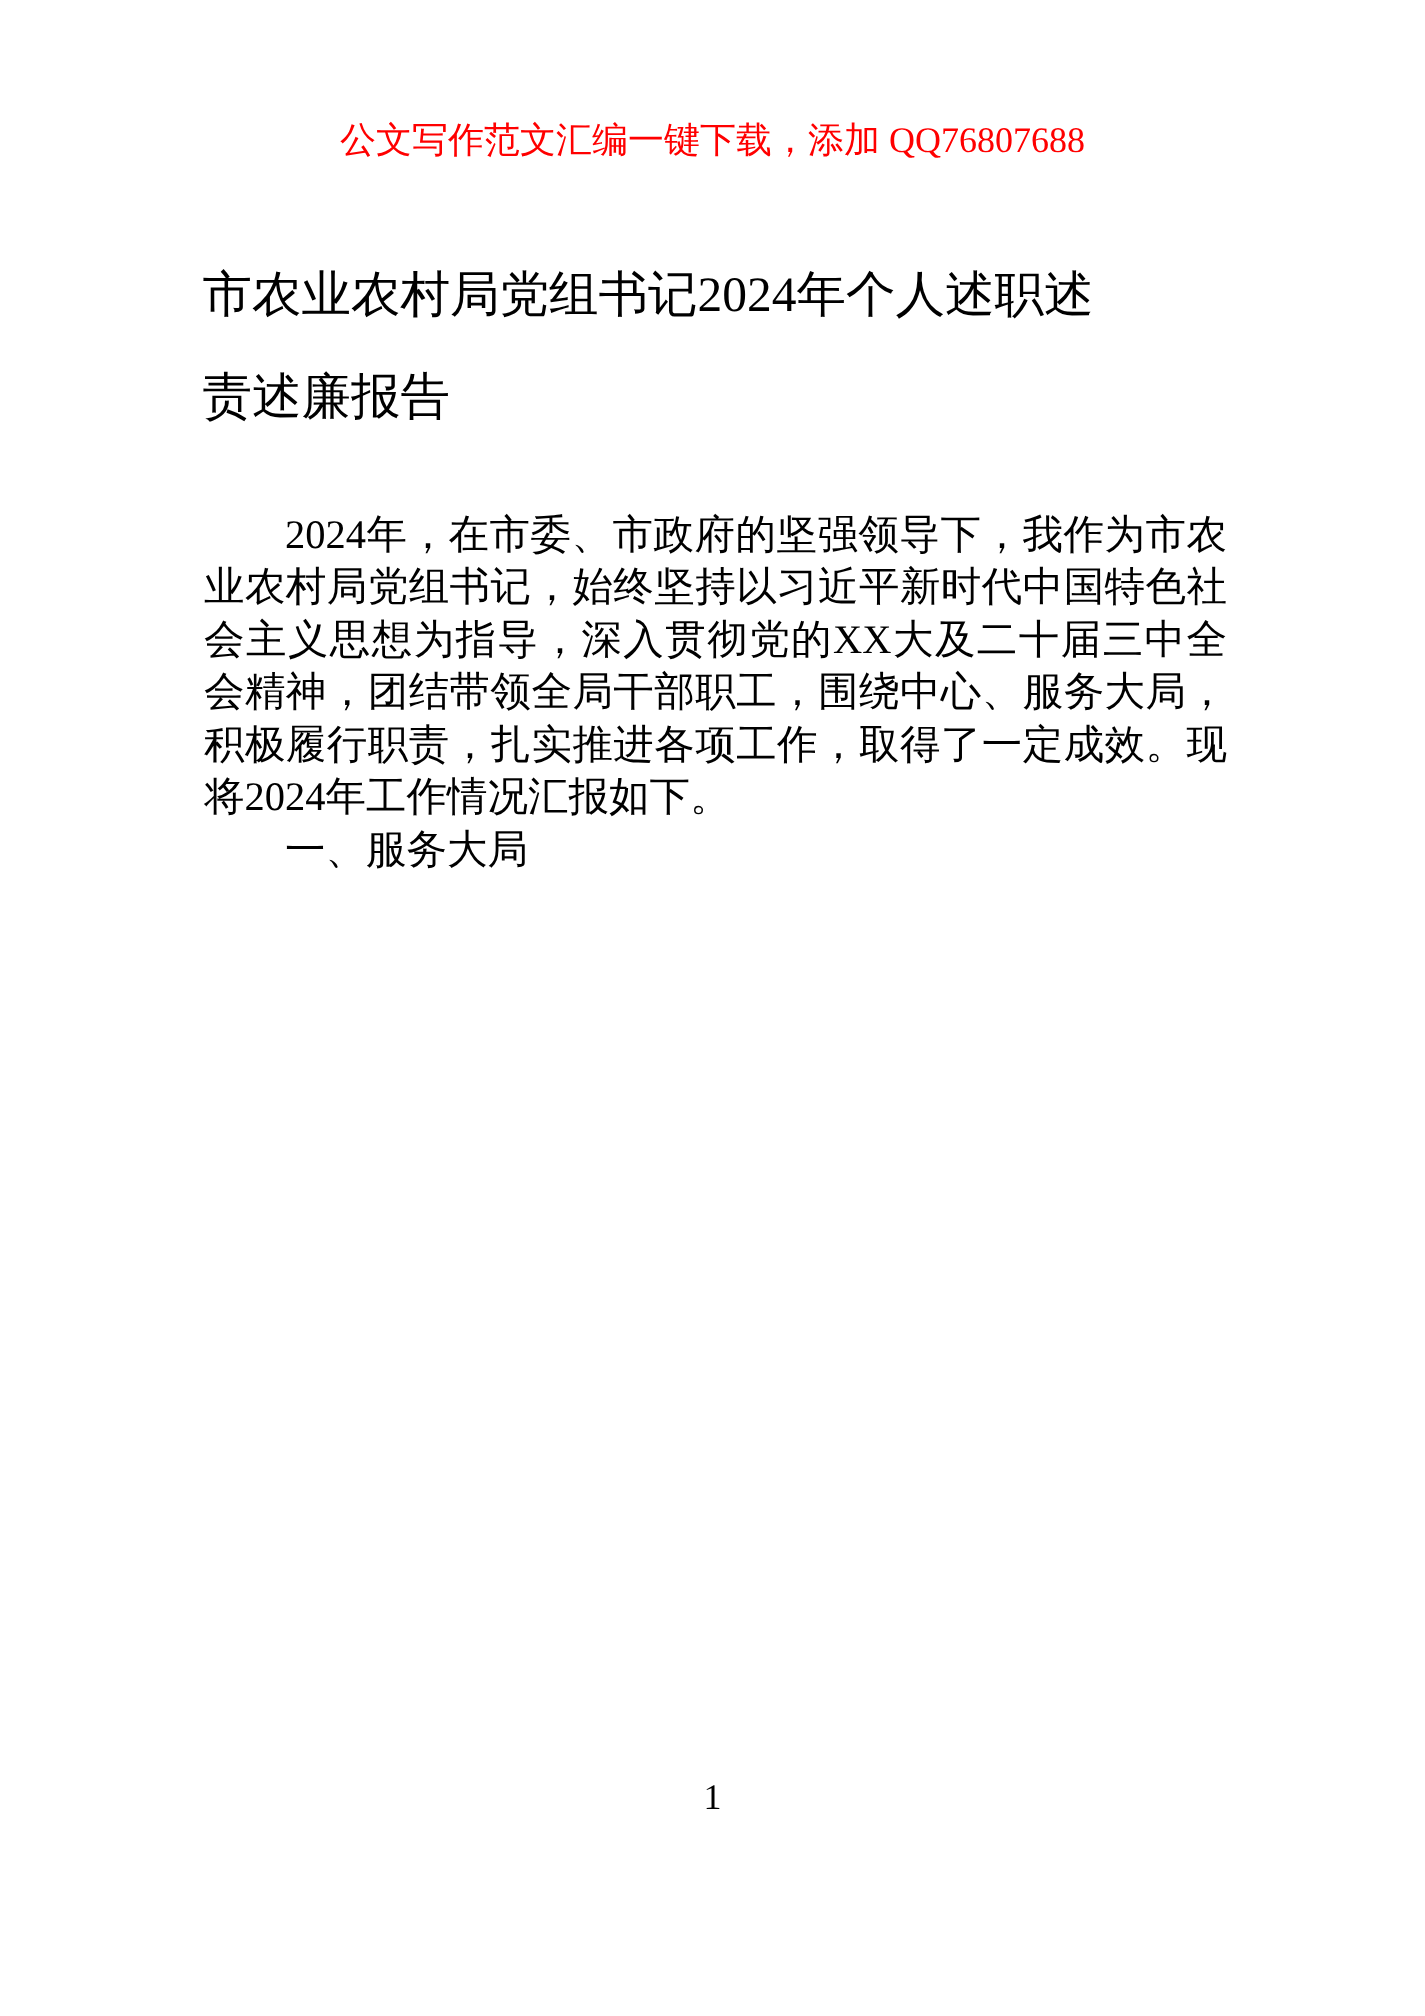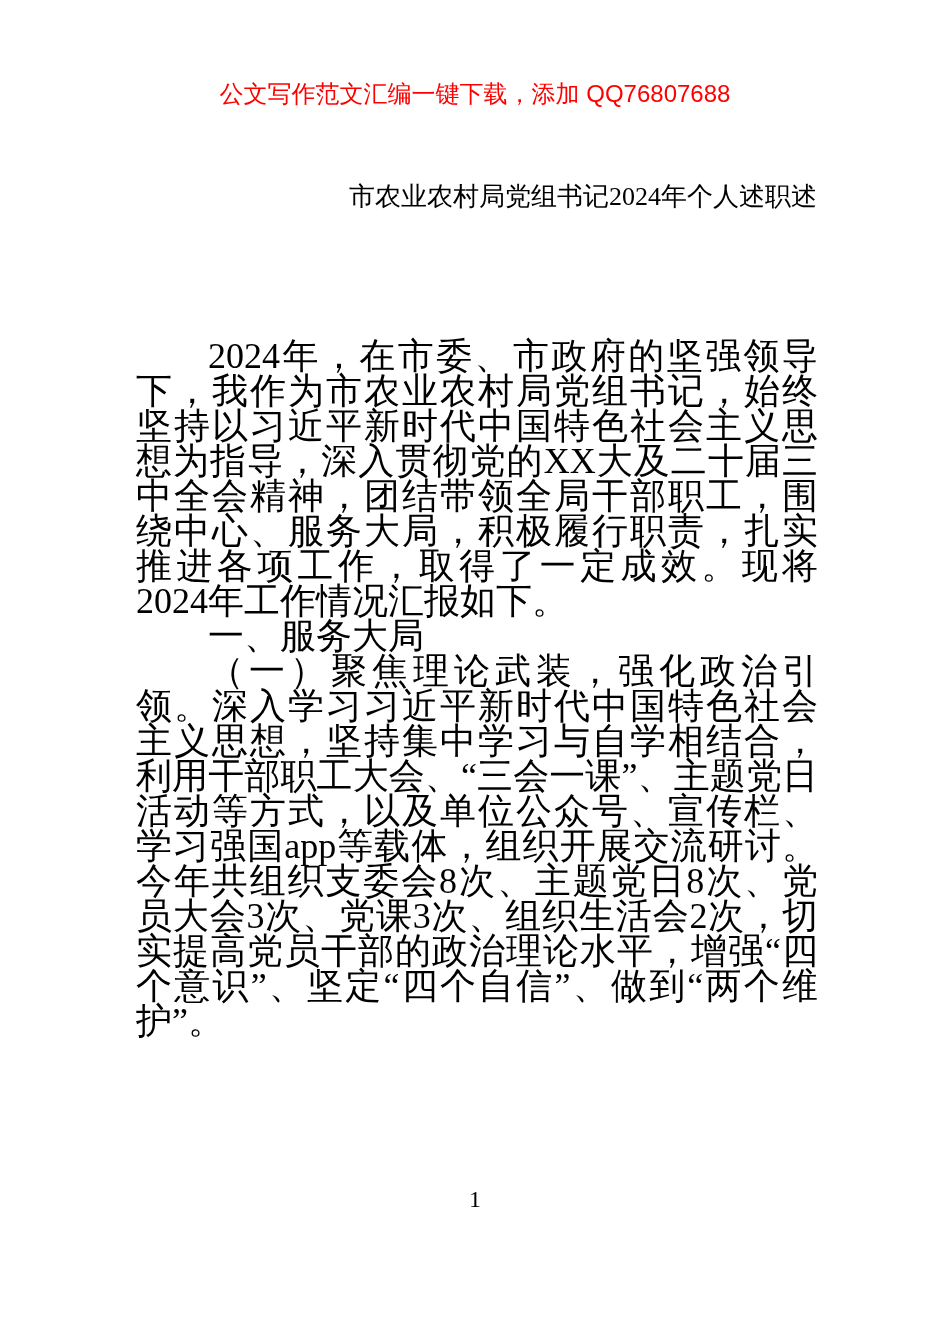--- a/index.html
+++ b/index.html
@@ -16,47 +16,47 @@
     color: #000000;
     font-family: "Liberation Serif", "DejaVu Serif", serif;
     overflow: hidden;
   }
   .banner {
     position: absolute;
     top: 78px;
     left: 0;
     width: 100%;
     text-align: center;
-    font-family: Liberation Sans, sans-serif;
+    font-family: Liberation Serif, serif;
     font-size: 24px;
     line-height: 32px;
     color: #ff0000;
     font-weight: 400;
   }
   .doc-title {
     position: absolute;
     top: 163px;
     left: 135px;
     width: 682px;
     margin: 0;
-    text-align: right;
-    font-size: 26px;
+    text-align: left;
+    font-size: 33px;
     font-weight: 400;
     line-height: 68px;
     color: #000000;
   }
   .doc-title .title-line {
     display: block;
   }
   .doc-body {
     position: absolute;
     top: 339px;
     left: 136px;
     width: 682px;
-    font-size: 36px;
+    font-size: 27px;
     line-height: 35px;
     text-align: justify;
     color: #000000;
   }
   .doc-body p {
     margin: 0;
     padding: 0;
     text-indent: 2em;
   }
   .page-number {
@@ -72,23 +72,23 @@
 </style>
 </head>
 <body>
 
 <div class="page">
 
   <div class="banner">公文写作范文汇编一键下载，添加 QQ76807688</div>
 
   <h1 class="doc-title">
     <span class="title-line">市农业农村局党组书记2024年个人述职述</span>
+    <span class="title-line">责述廉报告</span>
   </h1>
 
   <div class="doc-body">
     <p>2024年，在市委、市政府的坚强领导下，我作为市农业农村局党组书记，始终坚持以习近平新时代中国特色社会主义思想为指导，深入贯彻党的XX大及二十届三中全会精神，团结带领全局干部职工，围绕中心、服务大局，积极履行职责，扎实推进各项工作，取得了一定成效。现将2024年工作情况汇报如下。</p>
     <p>一、服务大局</p>
-    <p>（一）聚焦理论武装，强化政治引领。深入学习习近平新时代中国特色社会主义思想，坚持集中学习与自学相结合，利用干部职工大会、“三会一课”、主题党日活动等方式，以及单位公众号、宣传栏、学习强国app等载体，组织开展交流研讨。今年共组织支委会8次、主题党日8次、党员大会3次、党课3次、组织生活会2次，切实提高党员干部的政治理论水平，增强“四个意识”、坚定“四个自信”、做到“两个维护”。</p>
   </div>
 
   <div class="page-number">1</div>
 
 </div>
 
 </body></html>

